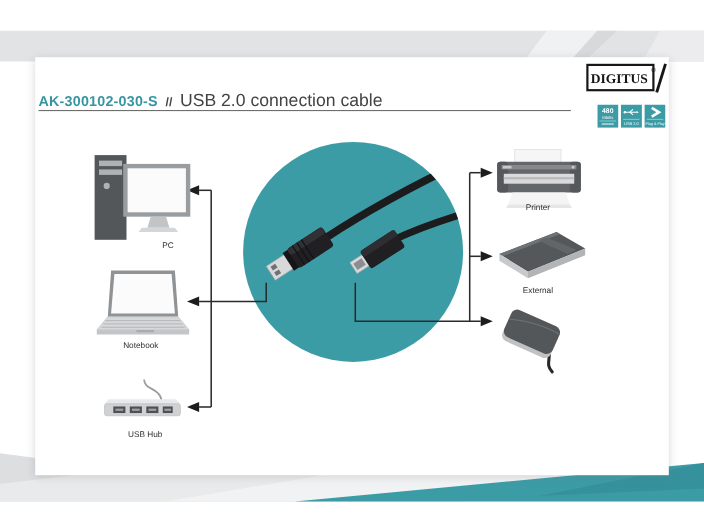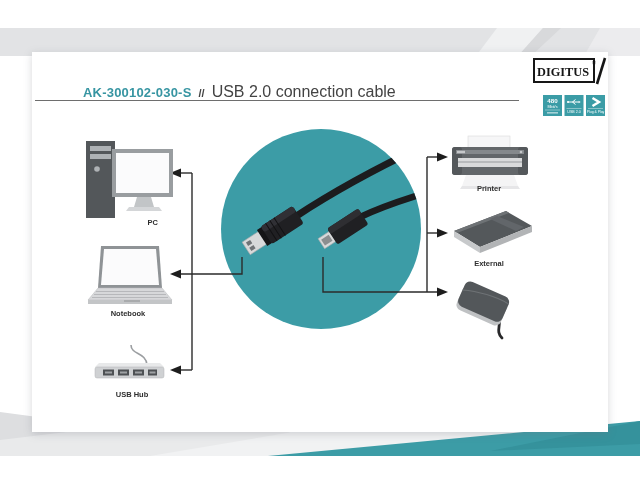--- a/index.html
+++ b/index.html
@@ -9,31 +9,31 @@
   }
   .bg-svg, .diagram-svg { position:absolute; left:0; top:0; }
   .card {
     position:absolute; left:32px; top:52px; width:576px; height:380px;
     background:#ffffff; box-shadow:0 2px 8px rgba(110,115,125,0.28);
   }
   .title-row {
     position:absolute; left:35px; top:83px; display:flex;
     align-items:baseline; gap:7px; white-space:nowrap;
   }
-  .product-code { color:#3795a2; font-weight:bold; font-size:13px; letter-spacing:0.2px;margin-left:48px; }
+  .product-code { color:#3795a2; font-weight:bold; font-size:13px; letter-spacing:0.2px; }
   .title-sep { color:#434343; font-weight:bold; font-size:11px; }
   .product-name { color:#434343; font-weight:normal; font-size:16px; }
   .header-rule {
     position:absolute; left:35px; top:100px; width:484px; height:0;
     border-top:1px solid #6e6e6e;
   }
   .logo-svg { position:absolute; left:528px; top:56px; }
   .badges-svg { position:absolute; left:543px; top:95px; }
   .dev-label {
-    position:absolute; font-size:7.5px; font-weight:bold; color:#2e2e2e;
+    position:absolute; font-size:7.5px; font-weight:normal; color:#2e2e2e;
     text-align:center; line-height:1.35;
   }
   .lbl-pc       { left:98px;  top:218px; width:60px;text-align:right; }
   .lbl-notebook { left:98px;  top:309px; width:60px; }
   .lbl-usbhub   { left:102px; top:390px; width:60px; }
   .lbl-printer  { left:459px; top:184px; width:60px; }
   .lbl-scanner  { left:459px; top:259px; width:60px; }
   .lbl-hdd      { left:453px; top:326px; width:64px; }
 </style>
 </head>

